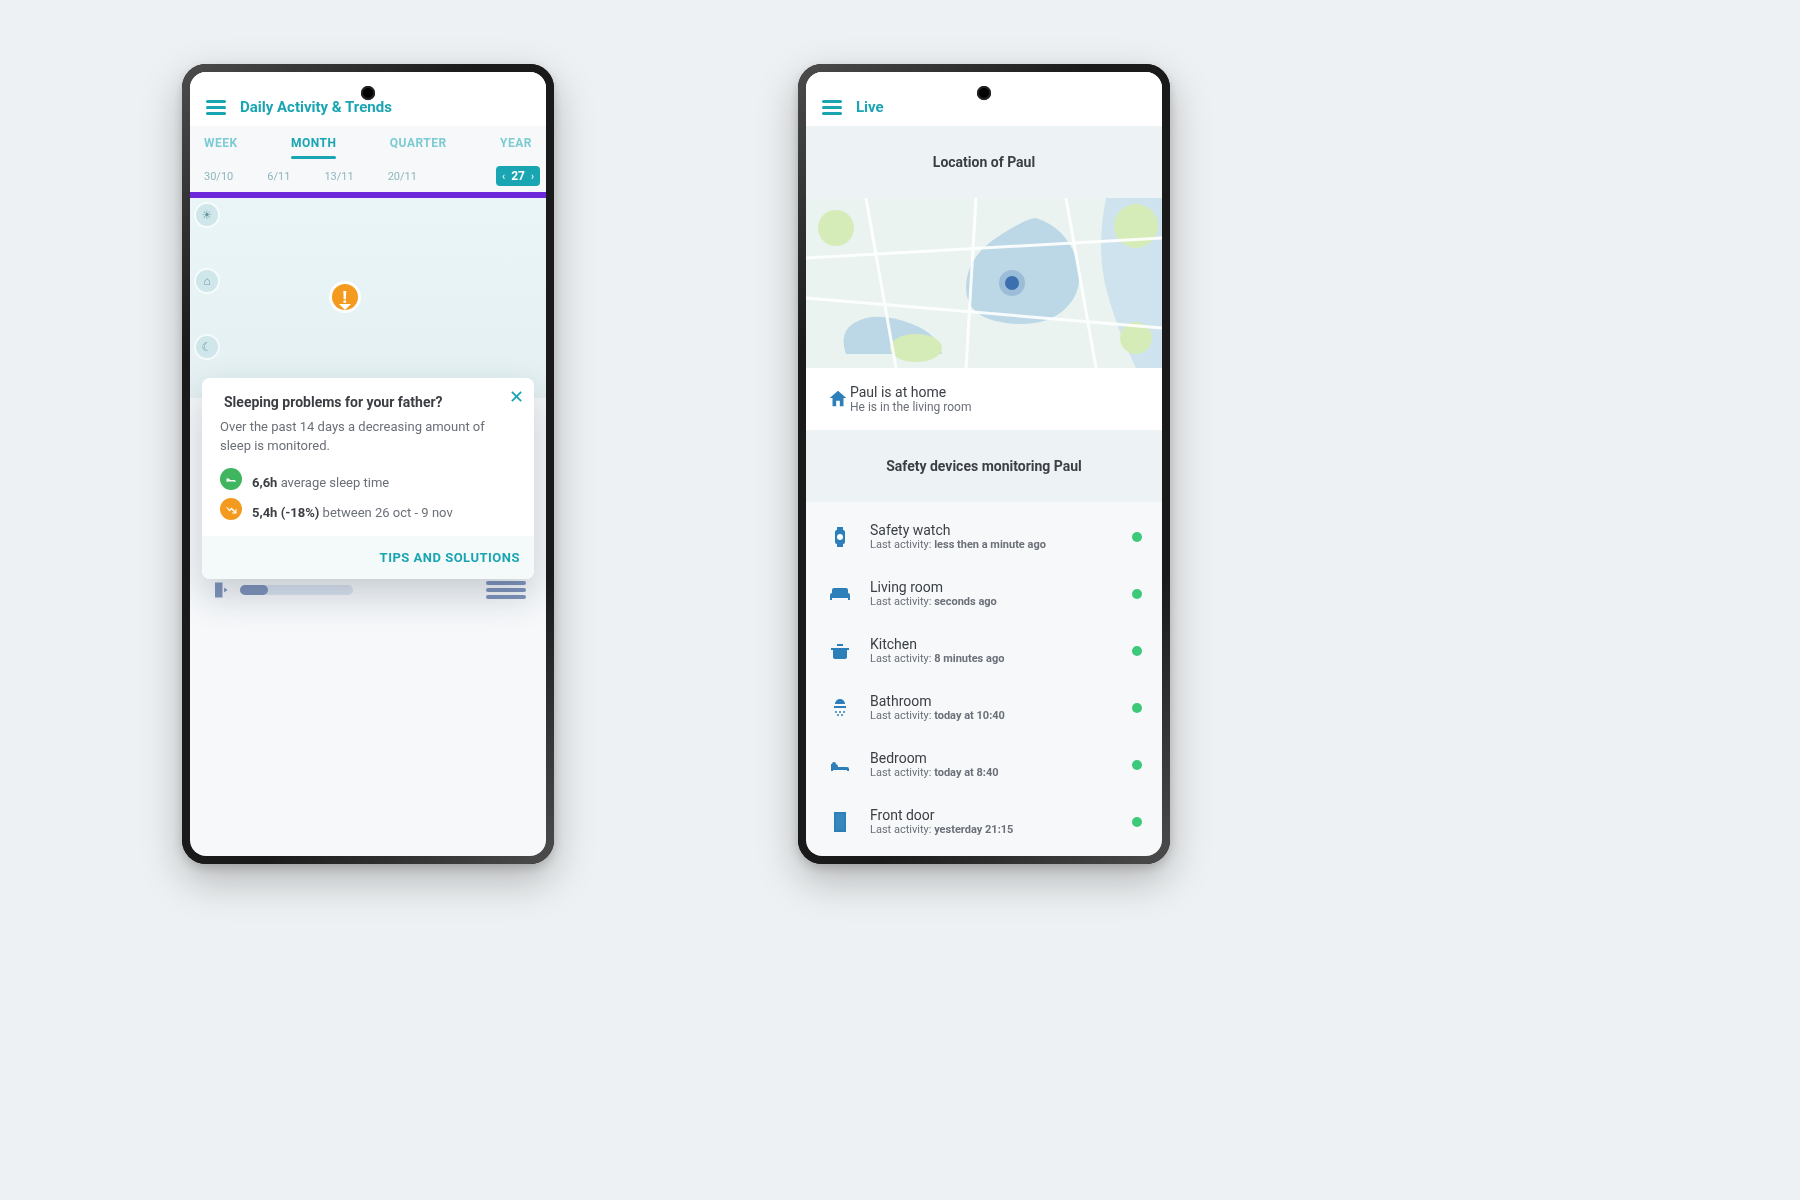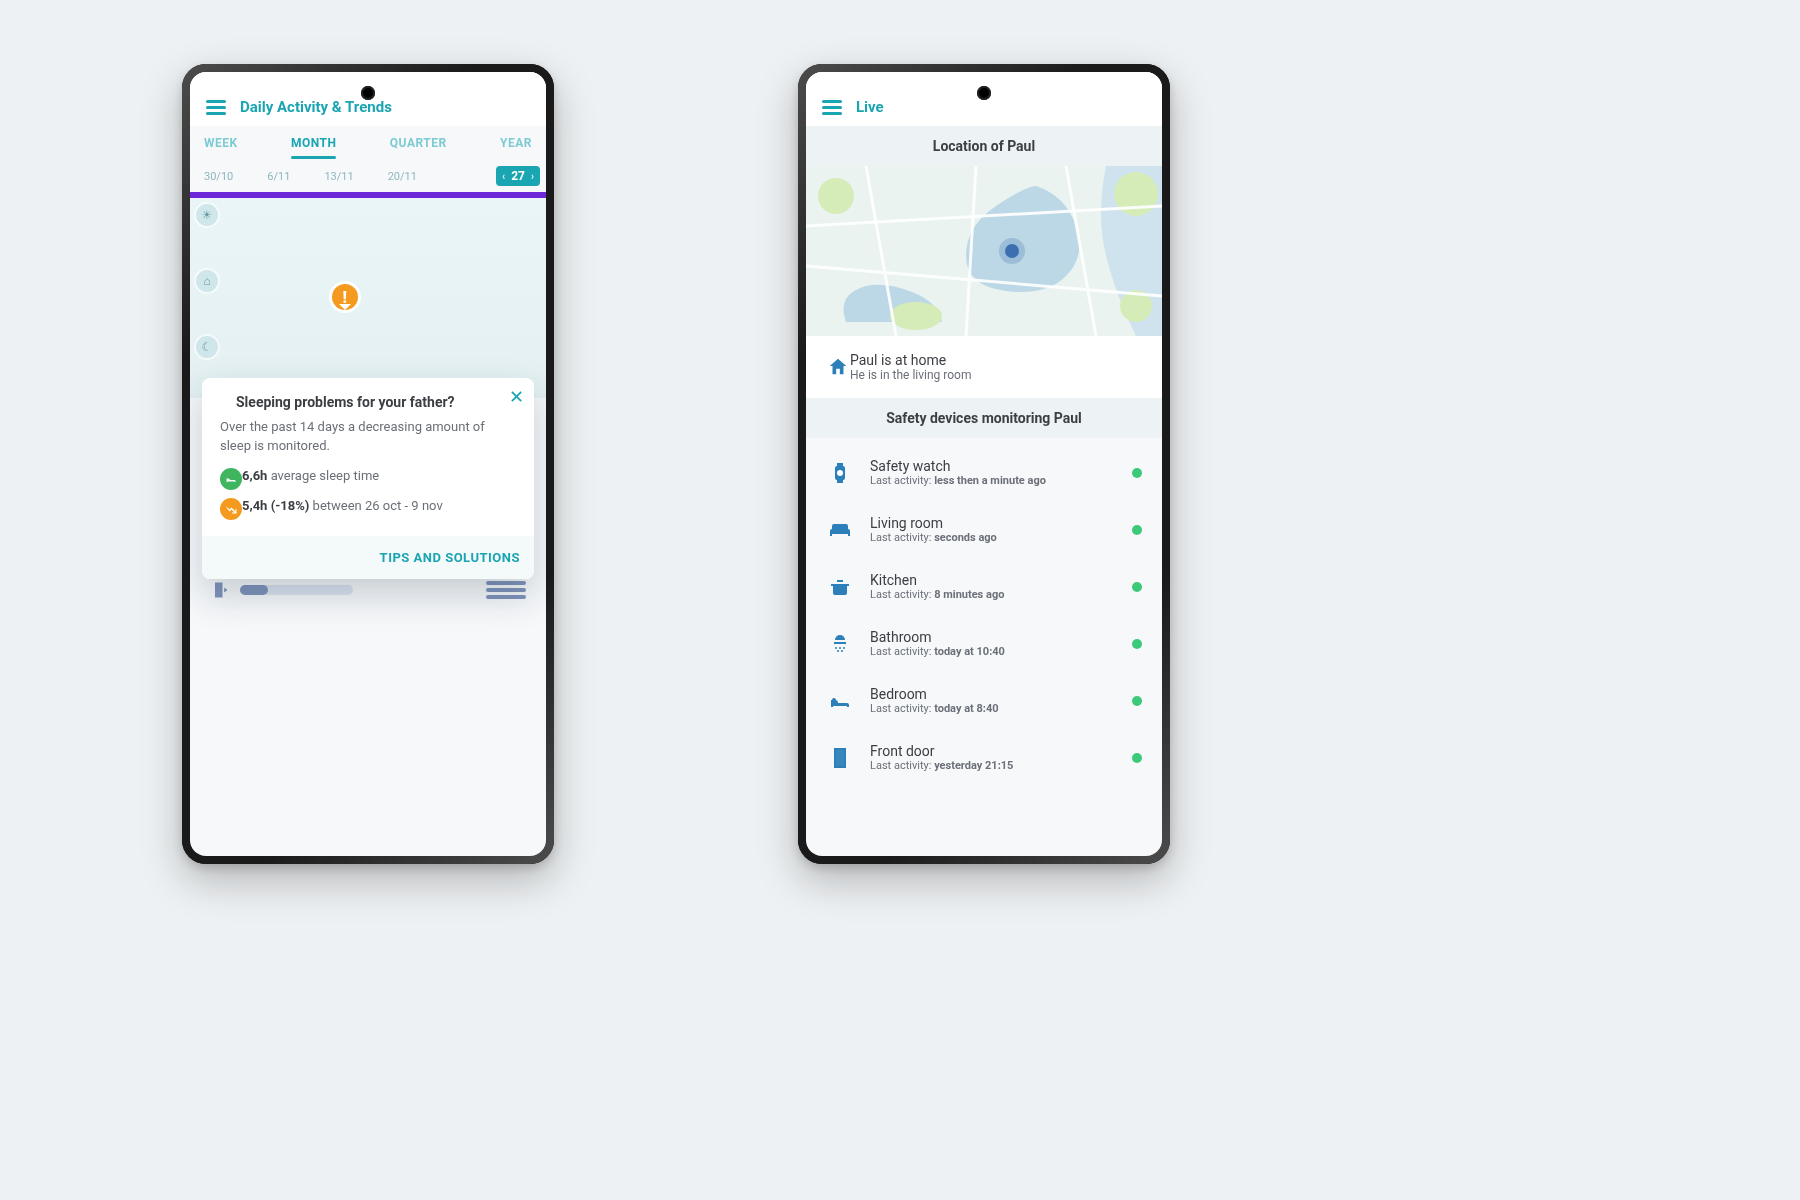--- a/index.html
+++ b/index.html
@@ -53,41 +53,41 @@
   .col{position:absolute;bottom:0;width:3.0%}
   .seg{position:absolute;left:0;right:0}
   .seg.top{border-radius:3px 3px 0 0}
   .alert-pin{position:absolute;width:26px;height:26px;border-radius:50%;background:var(--orange);color:#fff;font-weight:900;display:flex;align-items:center;justify-content:center;box-shadow:0 0 0 3px #fff}
   .alert-pin::after{content:"";position:absolute;bottom:-6px;left:50%;transform:translateX(-50%);border:6px solid transparent;border-top-color:#fff}
 
   
   .card{position:absolute;left:12px;width:332px;top:306px;background:#fff;border-radius:8px;box-shadow:0 16px 36px rgba(30,50,70,.22);overflow:hidden;z-index:5}
   .card .close{position:absolute;right:10px;top:8px;color:var(--teal);font-size:18px;cursor:pointer}
   .card .body{padding:16px 18px 8px 18px}
-  .card h4{margin:0 0 8px 16px;font-size:14px;color:var(--text)}
+  .card h4{margin:0 0 8px 4px;font-size:14px;color:var(--text)}
   .card p{margin:0 0 12px 0;font-size:13px;color:var(--muted);line-height:1.45}
-  .metric{display:flex;align-items:flex-start;margin:8px 0}
+  .metric{display:flex;align-items:flex-end;gap:10px;margin:8px 0}
   .bub{width:22px;height:22px;border-radius:50%;display:flex;align-items:center;justify-content:center;color:#fff;font-size:12px}
   .bub.green{background:var(--green-bubble)}
   .bub.orange{background:var(--orange)}
   .metric .txt{font-size:13px;color:var(--muted)}
   .metric .txt b{color:var(--text)}
   .card .footer{background:#f4f9fa;padding:14px;text-align:right;color:var(--teal);font-weight:700;letter-spacing:.5px;font-size:13px;cursor:pointer}
 
   
   .bglist{position:relative;padding:12px 20px 20px 20px}
   .bgrow{display:flex;align-items:center;gap:10px;margin:18px 0}
   .bgicon{width:20px;height:20px}
   .bgtrack{flex:1;height:10px;border-radius:5px;background:#dbe3ef;position:relative}
   .bgfill{position:absolute;inset:0;width:40%;border-radius:5px;background:var(--slate-light)}
   .bgstripes{width:40px;display:flex;flex-direction:column;gap:3px}
   .bgstripes span{display:block;height:4px;background:var(--slate-light);border-radius:2px}
 
   
-  .section-title{background:#edf2f5;text-align:center;font-weight:700;color:var(--text);font-size:14px;padding:12px}
+  .section-title{background:#edf2f5;text-align:center;font-weight:700;color:var(--text);font-size:14px;padding:28px}
   .map{position:relative;height:170px;background:#e9f2ee;overflow:hidden}
   .map svg{position:absolute;inset:0}
   .map-dot{position:absolute;left:56%;top:46%;width:14px;height:14px;border-radius:50%;background:#3b6fb0;box-shadow:0 0 0 6px rgba(59,111,176,.25)}
   .status-row{display:flex;align-items:center;gap:0;padding:16px 20px;background:#fff}
   .status-row .sicon{width:24px;height:24px;display:flex;align-items:center;justify-content:center;color:#2c7fb8}
   .status-row .stxt .t{font-size:14px;color:var(--text)}
   .status-row .stxt .s{font-size:12px;color:var(--muted)}
 
   .dev-list{padding:6px 0}
   .dev{display:flex;align-items:center;gap:16px;padding:14px 20px}

